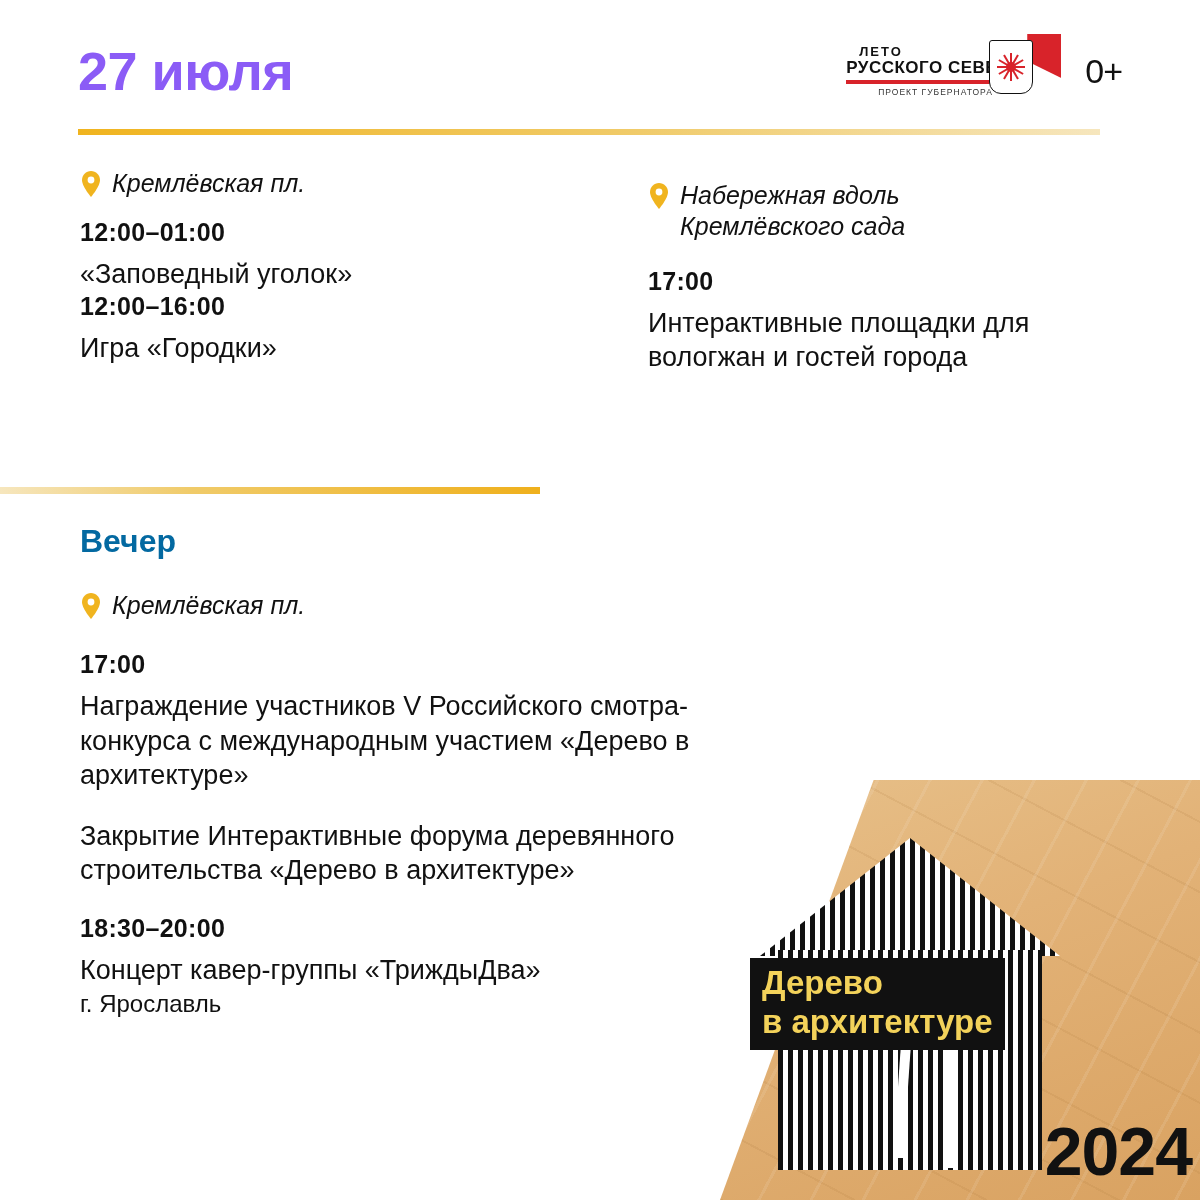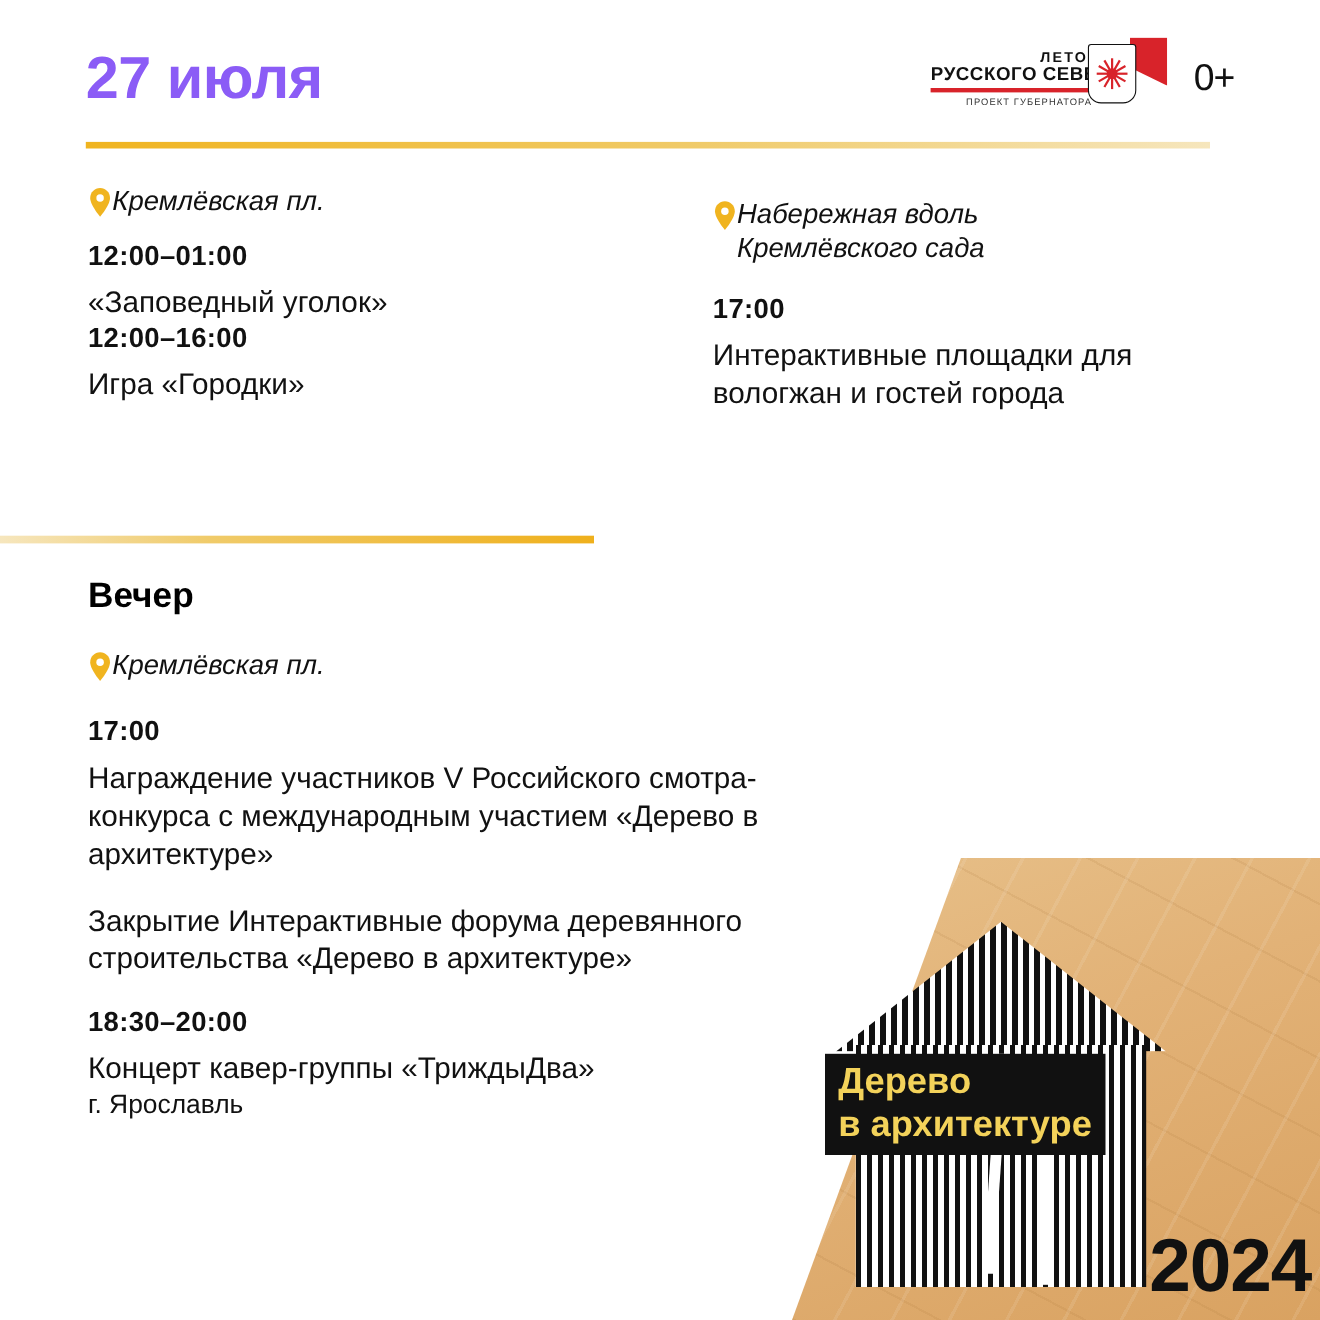--- a/index.html
+++ b/index.html
@@ -47,21 +47,20 @@
     height: 62px;
   }
   .logo-leto {
     position: absolute;
     right: 72px;
     top: 4px;
     font-size: 13px;
     font-weight: bold;
     letter-spacing: 2px;
     color: #111;
-    text-align: right;
     width: 130px;
   }
   .logo-rus {
     position: absolute;
     left: 0;
     top: 18px;
     font-size: 17px;
     font-weight: bold;
     letter-spacing: 0.5px;
     color: #111;
@@ -147,20 +146,21 @@
     left: 0px;
     width: 540px;
     height: 7px;
     background: linear-gradient(90deg, #f6e6bd 0%, #f0cb6a 35%, #efb01c 100%);
   }
 
   
   .place {
     display: flex;
     align-items: flex-start;
+    gap: 10px;
     margin-bottom: 16px;
   }
   .pin {
     flex: 0 0 auto;
     margin-top: 2px;
   }
   .place-name {
     font-style: italic;
     font-size: 25px;
     line-height: 1.25;
@@ -204,21 +204,21 @@
   
   .evening {
     position: absolute;
     top: 523px;
     left: 80px;
     width: 680px;
   }
   .evening-title {
     font-size: 32px;
     font-weight: bold;
-    color: #000000;
+    color: #0369a1;
     margin: 0 0 30px 0;
   }
 
   
   .art {
     position: absolute;
     right: 0;
     bottom: 0;
     width: 480px;
     height: 420px;

